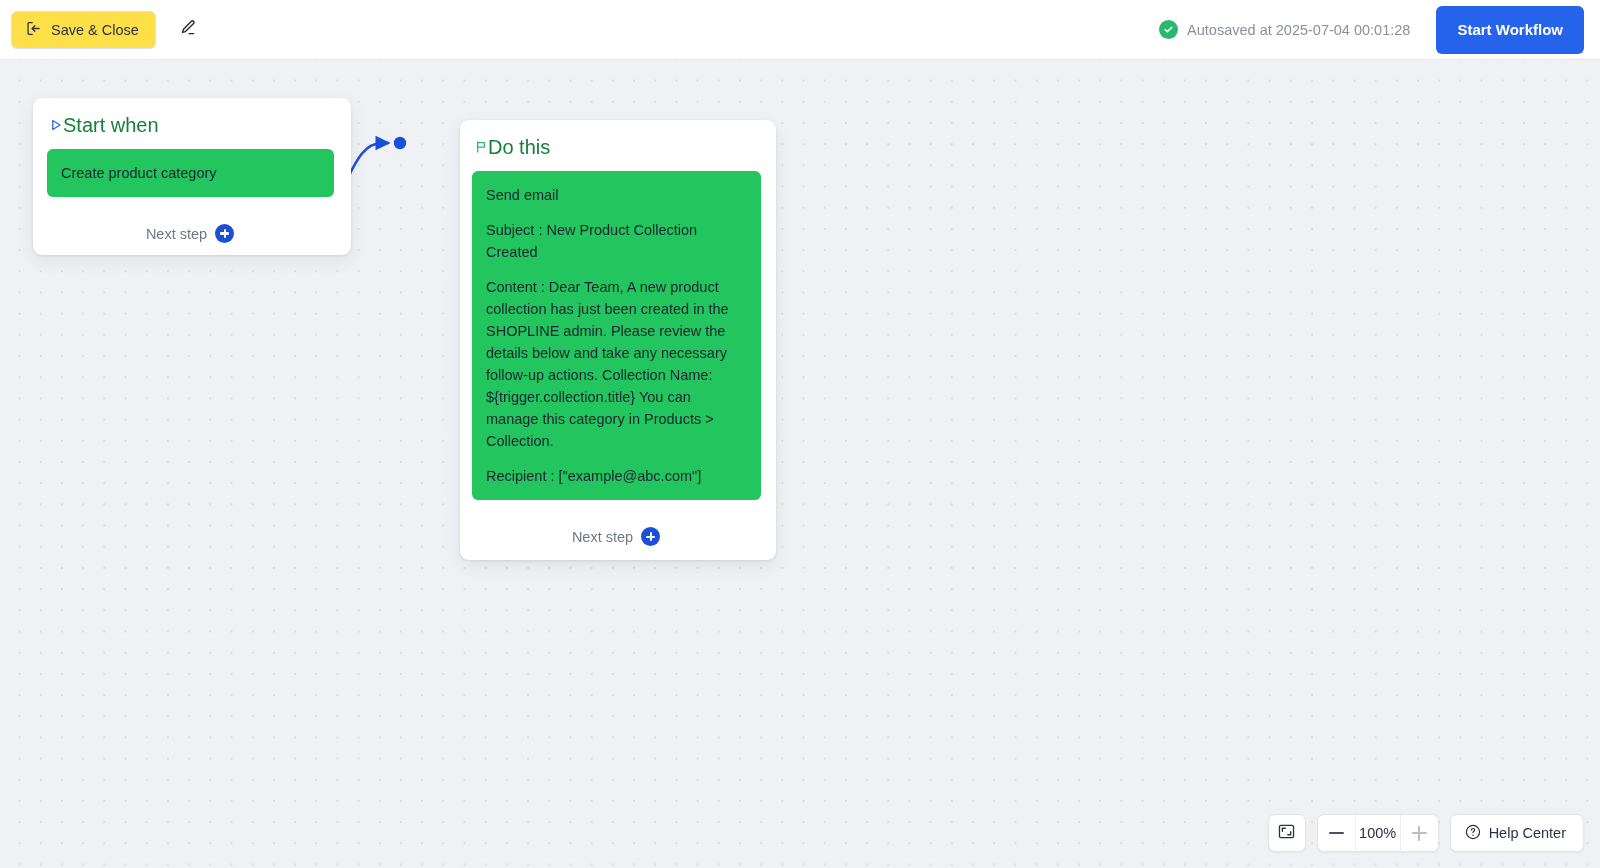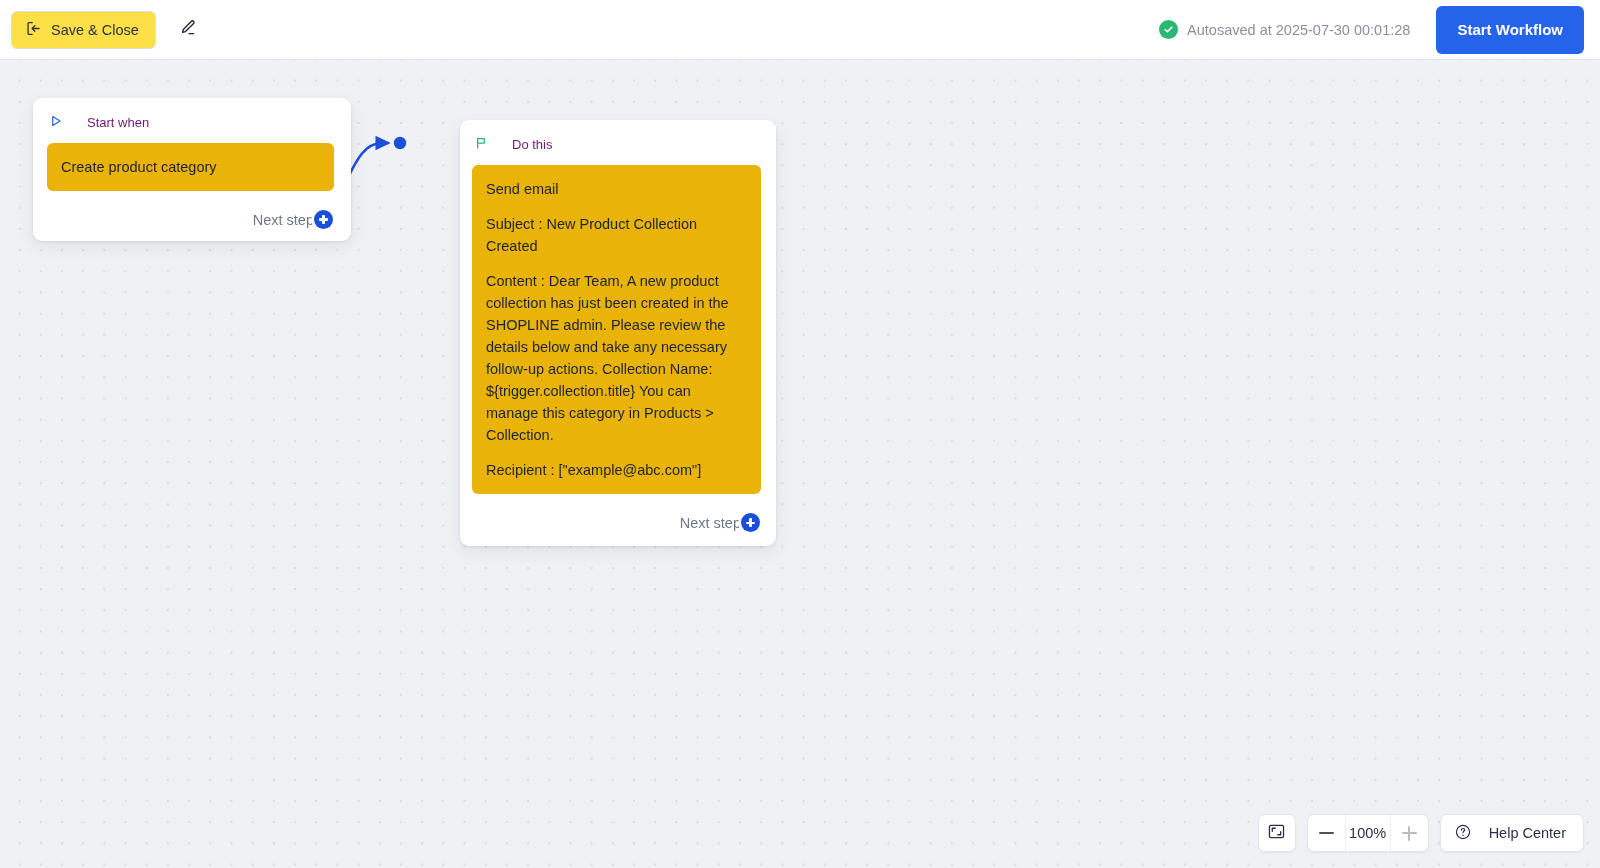--- a/index.html
+++ b/index.html
@@ -136,46 +136,47 @@
   .card-action {
     left: 460px;
     top: 60px;
     width: 316px;
     padding: 16px 15px 14px 12px;
   }
 
   .card-head {
     display: flex;
     align-items: center;
-    gap: 24px;
-    font-size: 13px;
-    color: #701a75;
+    gap: 0;
+    font-size: 20px;
+    color: #15803d;
     padding-left: 2px;
     margin-bottom: 12px;
   }
 
   .inner-panel {
-    background: #eab308;
+    background: #22c55e;
     border-radius: 6px;
     padding: 13px 14px;
   }
   .panel-trigger { padding: 13px 14px; }
 
   .panel-line {
     font-size: 14.5px;
     color: #1d2433;
     line-height: 1.52;
   }
   .panel-line + .panel-line { margin-top: 13px; }
 
   .next-step-row {
     display: flex;
     align-items: center;
-    justify-content: flex-end;
-    margin-top: 19px;
+    justify-content: center;
+    gap: 8px;
+    margin-top: 27px;
     padding-right: 1px;
     cursor: pointer;
   }
   .next-step-label {
     font-size: 14.5px;
     color: #6f7787;
     white-space: nowrap;
   }
   .plus-node {
     width: 19px; height: 19px;
@@ -252,21 +253,21 @@
     border-right: 1px solid #eceef3;
     height: 100%;
     display: flex;
     align-items: center;
     justify-content: center;
     cursor: default;
   }
 
   .help-btn {
     padding: 0 17px 0 13px;
-    gap: 17px;
+    gap: 7px;
     cursor: pointer;
     font-size: 14.5px;
     color: #2a3247;
     white-space: nowrap;
   }
 </style>
 </head>
 <body>
 
 <div class="topbar">
@@ -291,21 +292,21 @@
     </span>
   </div>
 
   <div class="topbar-right">
     <div class="autosave">
       <span class="check-badge">
         <svg width="11" height="11" viewBox="0 0 12 12" fill="none">
           <path d="M2.4 6.2 4.7 8.5 9.5 3.7" stroke="#ffffff" stroke-width="1.7" stroke-linecap="round" stroke-linejoin="round"></path>
         </svg>
       </span>
-      <span>Autosaved at 2025-07-30 00:01:28</span>
+      <span>Autosaved at 2025-07-04 00:01:28</span>
     </div>
 
     <button class="start-wf-btn">Start Workflow</button>
   </div>
 </div>
 
 <div class="canvas">
 
   <svg class="flow-svg">
     <defs>

